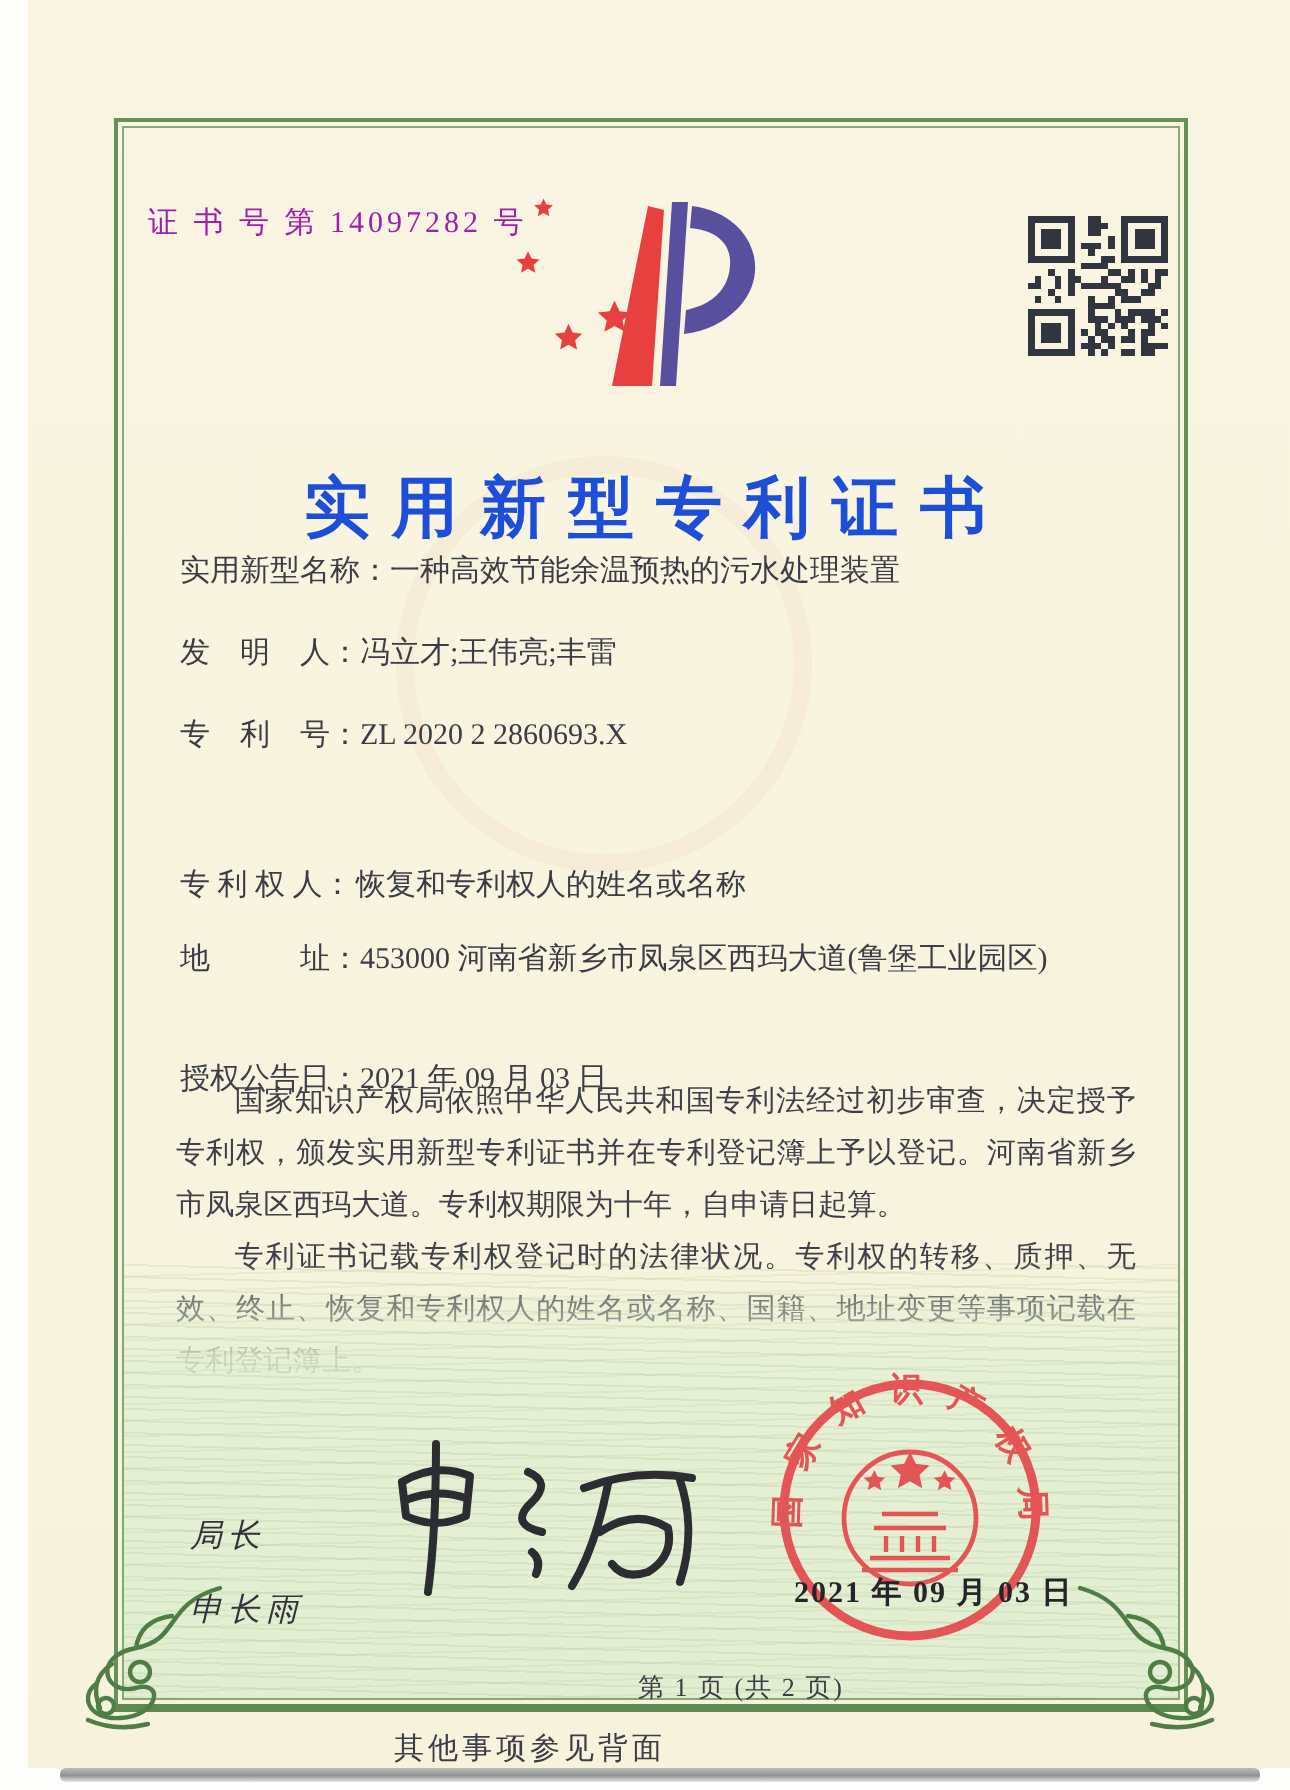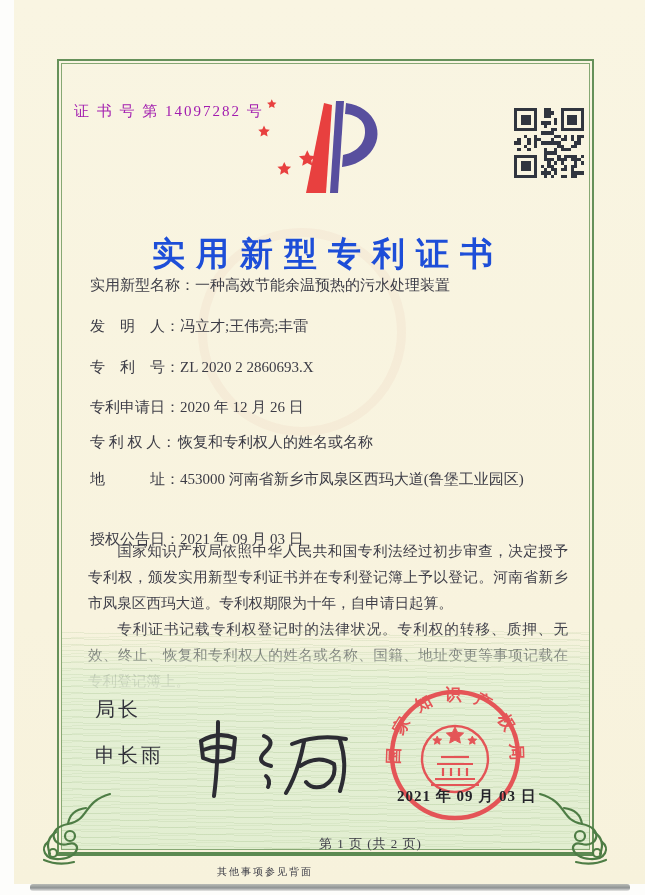--- a/index.html
+++ b/index.html
@@ -24,26 +24,26 @@
   .qr{position:absolute;left:514px;top:108px;width:70px;height:70px;}
   .title{position:absolute;left:0;width:645px;top:196px;text-align:center;
          font-size:33px;font-weight:700;letter-spacing:11px;text-indent:11px;color:#1d4ed8;margin-top:36px;}
   .row{position:absolute;left:90px;width:490px;font-size:15px;color:#3c3c46;white-space:nowrap;}
   .row .lbl{display:inline-block;min-width:88px;}
   .row .val{display:inline-block;}
   .pair2{position:absolute;left:255px;top:0;}
   .paras{position:absolute;left:88px;top:539px;width:480px;font-size:14.6px;line-height:1.78;
          color:#3f3f49;text-align:justify;}
   .paras p{margin:0;text-indent:2em;}
-  .director{position:absolute;left:95px;top:686px;font-size:20px;letter-spacing:3px;color:#33333b;line-height:2.3;}
+  .director{position:absolute;left:95px;top:751px;font-size:16px;letter-spacing:3px;color:#33333b;line-height:2.3;font-style:italic;}
   .signature{position:absolute;left:188px;top:708px;}
   .seal{position:absolute;left:385px;top:683px;opacity:0.92;}
   .seal-date{position:absolute;left:397px;top:787px;font-size:15px;letter-spacing:1px;color:#24242a;font-weight:600;}
   .page-indicator{position:absolute;left:57px;width:533px;top:835px;text-align:center;font-size:13px;color:#3c3c46;letter-spacing:1px;margin-left:47px;}
-  .back-note{position:absolute;left:0;width:530px;top:865px;text-align:center;font-size:10px;letter-spacing:2px;color:#3c3c46;}
+  .back-note{position:absolute;left:0;width:530px;top:865px;text-align:center;font-size:15px;letter-spacing:2px;color:#3c3c46;}
   .ornament{position:absolute;}
   .orn-left{left:26px;top:786px;}
   .orn-right{left:538px;top:786px;transform:scaleX(-1);}
 </style>
 </head>
 <body>
 
 <div class="page">
   <div class="paper"></div>
   <div class="watermark"></div>
@@ -289,23 +289,20 @@
 
   <div class="row" style="top:317px">
     <span class="lbl">发　明　人：</span><span class="val">冯立才;王伟亮;丰雷</span>
   </div>
   <div class="row" style="top:276px">
     <span class="lbl">实用新型名称：</span><span class="val">一种高效节能余温预热的污水处理装置</span>
   </div>
   <div class="row" style="top:358px">
     <span class="lbl">专　利　号：</span><span class="val">ZL 2020 2 2860693.X</span>
   </div>
-  <div class="row" style="top:398px">
-    <span class="lbl">专利申请日：</span><span class="val">2020 年 12 月 26 日</span>
-  </div>
   <div class="row" style="top:433px">
     <span class="lbl">专 利 权 人：</span><span class="val">恢复和专利权人的姓名或名称</span>
   </div>
   <div class="row" style="top:470px">
     <span class="lbl">地　　　址：</span><span class="val">453000 河南省新乡市凤泉区西玛大道(鲁堡工业园区)</span>
   </div>
   <div class="row" style="top:530px">
     <span class="lbl">授权公告日：</span><span class="val">2021 年 09 月 03 日</span>
   </div>
 

